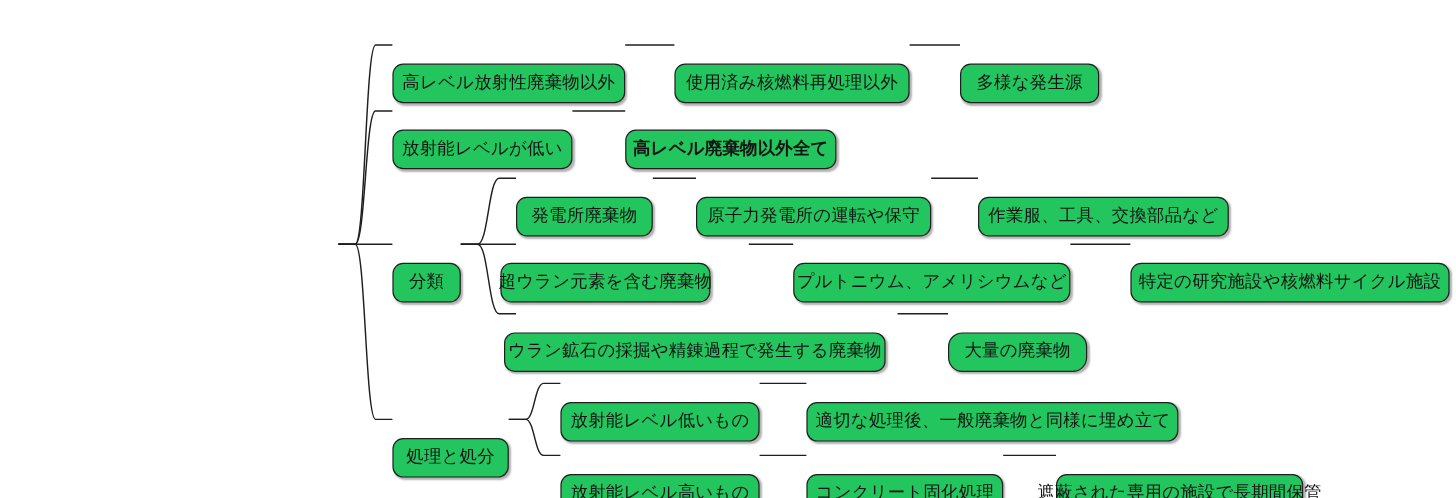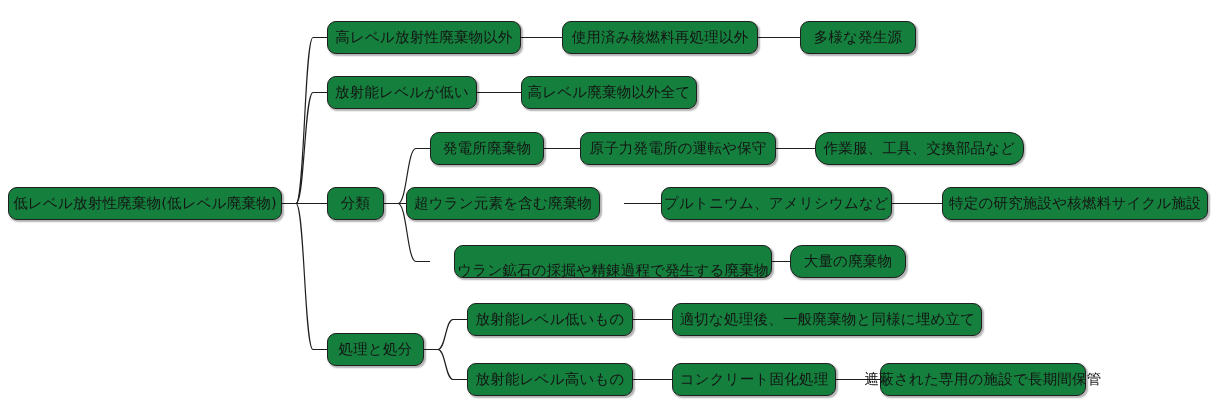--- a/index.html
+++ b/index.html
@@ -24,31 +24,32 @@
     width: 1213px;
     height: 415px;
     pointer-events: none;
   }
   .node {
     position: absolute;
     box-sizing: border-box;
     display: flex;
     align-items: center;
     justify-content: center;
-    background: #15803d;
+    background: #22c55e;
     border: 1.3px solid #1f1f1f;
     border-radius: 9px;
     color: #141414;
     font-size: 14.5px;
     line-height: 1;
     letter-spacing: 0.2px;
     white-space: nowrap;
     box-shadow: 1.5px 1.5px 1.6px rgba(0,0,0,0.30);
     padding: 0 10px;
     height: 33px;
+    margin-top: 32px;
   }
   .node-label {
     display: block;
     white-space: nowrap;
   }
 </style>
 </head>
 <body>
 
 <div id="mindmap-root">
@@ -69,62 +70,59 @@
       <path d="M 624 203.5 L 661 203.5" fill="none" stroke="#1f1f1f" stroke-width="1.2"></path>
       <path d="M 892 203.5 L 942 203.5" fill="none" stroke="#1f1f1f" stroke-width="1.2"></path>
       <path d="M 748 261.5 L 790 261.5" fill="none" stroke="#1f1f1f" stroke-width="1.2"></path>
       <path d="M 424 349.5 L 438 349.5 C 445.5 349.5, 445.5 319.5, 453 319.5 L 467 319.5" fill="none" stroke="#1f1f1f" stroke-width="1.2"></path>
       <path d="M 424 349.5 L 438 349.5 C 445.5 349.5, 445.5 379.5, 453 379.5 L 467 379.5" fill="none" stroke="#1f1f1f" stroke-width="1.2"></path>
       <path d="M 633 319.5 L 672 319.5" fill="none" stroke="#1f1f1f" stroke-width="1.2"></path>
       <path d="M 633 379.5 L 672 379.5" fill="none" stroke="#1f1f1f" stroke-width="1.2"></path>
       <path d="M 836 379.5 L 880 379.5" fill="none" stroke="#1f1f1f" stroke-width="1.2"></path>
     </svg>
 
-  <div class="node" id="node-root" style="left:8px; top:187px; width:274px;">
-    <span class="node-label">低レベル放射性廃棄物(低レベル廃棄物)</span>
-  </div>
 
   <div id="node-container">
       <div class="node" id="node-n1" style="left: 327px; top: 21px; width: 194px;">
         <span class="node-label">高レベル放射性廃棄物以外</span>
       </div>
       <div class="node" id="node-n2" style="left: 562px; top: 21px; width: 196px;">
         <span class="node-label">使用済み核燃料再処理以外</span>
       </div>
       <div class="node" id="node-n3" style="left: 800px; top: 21px; width: 116px;">
         <span class="node-label">多様な発生源</span>
       </div>
       <div class="node" id="node-n4" style="left: 327px; top: 76px; width: 150px;">
         <span class="node-label">放射能レベルが低い</span>
       </div>
-      <div class="node" id="node-n5" style="left: 521px; top: 76px; width: 176px;">
+      <div class="node" id="node-n5" style="left: 521px; top: 76px; width: 176px; font-weight: bold;">
         <span class="node-label">高レベル廃棄物以外全て</span>
       </div>
       <div class="node" id="node-n6" style="left: 327px; top: 187px; width: 57px;">
         <span class="node-label">分類</span>
       </div>
       <div class="node" id="node-n7" style="left: 430px; top: 132px; width: 114px;">
         <span class="node-label">発電所廃棄物</span>
       </div>
       <div class="node" id="node-n8" style="left: 580px; top: 132px; width: 196px;">
         <span class="node-label">原子力発電所の運転や保守</span>
       </div>
-      <div class="node" id="node-n9" style="left: 815px; top: 132px; width: 209px; border-radius: 14px;">
+      <div class="node" id="node-n9" style="left: 815px; top: 132px; width: 209px;">
         <span class="node-label">作業服、工具、交換部品など</span>
       </div>
-      <div class="node" id="node-n10" style="left: 406px; top: 187px; width: 194px;">
+      <div class="node" id="node-n10" style="left: 417px; top: 187px; width: 175px;">
         <span class="node-label">超ウラン元素を含む廃棄物</span>
       </div>
       <div class="node" id="node-n11" style="left: 661px; top: 187px; width: 231px;">
         <span class="node-label">プルトニウム、アメリシウムなど</span>
       </div>
       <div class="node" id="node-n12" style="left: 942px; top: 187px; width: 266px;">
         <span class="node-label">特定の研究施設や核燃料サイクル施設</span>
       </div>
-      <div class="node" id="node-n13" style="left: 454px; top: 245px; width: 318px; align-items: flex-end;">
+      <div class="node" id="node-n13" style="left: 420px; top: 245px; width: 318px;">
         <span class="node-label">ウラン鉱石の採掘や精錬過程で発生する廃棄物</span>
       </div>
       <div class="node" id="node-n14" style="left: 790px; top: 245px; width: 116px; border-radius: 12px;">
         <span class="node-label">大量の廃棄物</span>
       </div>
       <div class="node" id="node-n15" style="left: 327px; top: 333px; width: 97px;">
         <span class="node-label">処理と処分</span>
       </div>
       <div class="node" id="node-n16" style="left: 467px; top: 303px; width: 166px;">
         <span class="node-label">放射能レベル低いもの</span>

